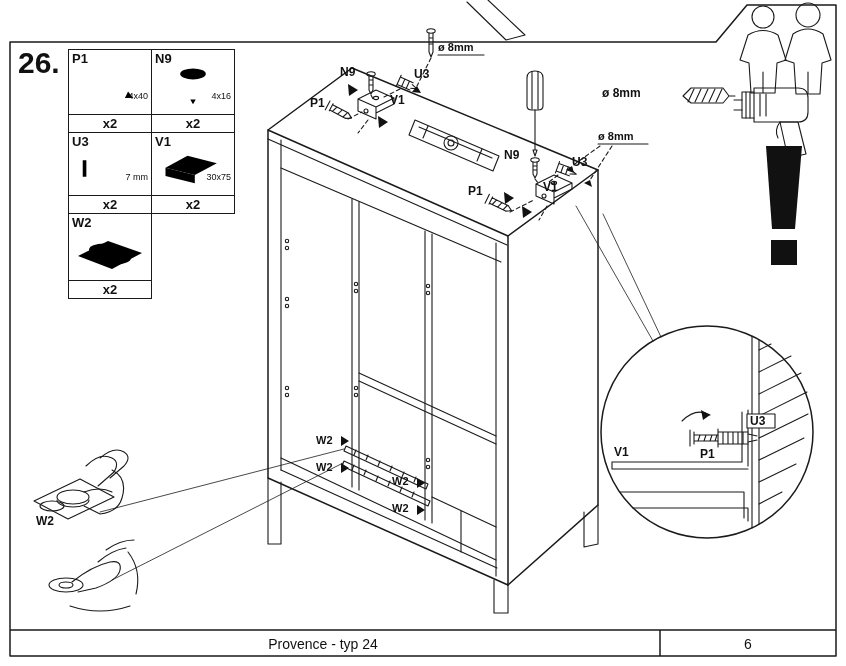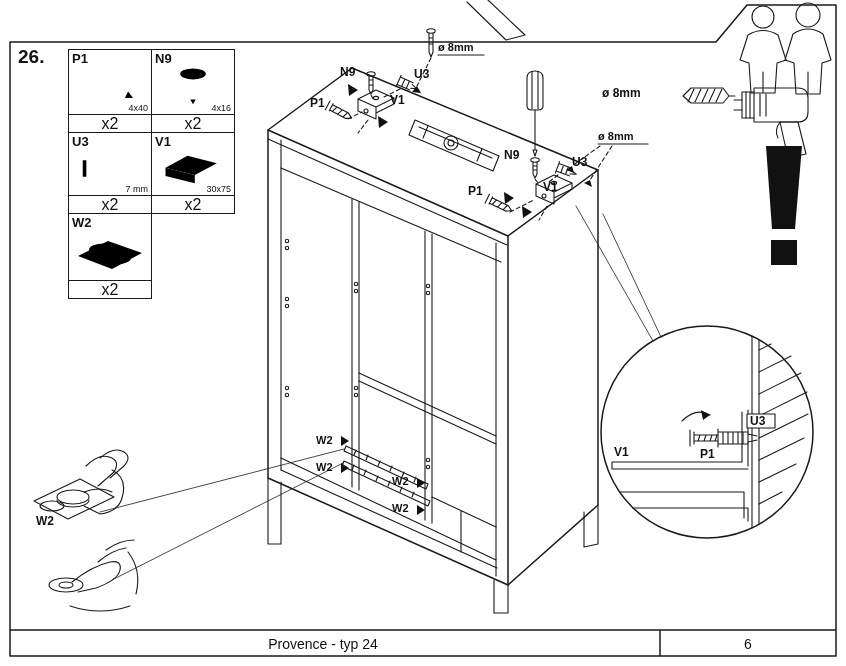--- a/index.html
+++ b/index.html
@@ -9,26 +9,26 @@
   .art{position:absolute;left:0;top:0}
   .art :is(path,circle,ellipse,rect,line){stroke:#1a1a1a;fill:none;stroke-width:1.1;
         stroke-linecap:round;stroke-linejoin:round}
   .art .w15{stroke-width:1.5}
   .art .thin{stroke-width:.8}
   .art .dash{stroke-dasharray:4 3}
   .art .fill *{fill:#111;stroke:none}
   .art .whitebox{fill:#fff;stroke:#1a1a1a}
   .art text{fill:#111;stroke:none;font:bold 12px "Liberation Sans",sans-serif}
   .art text.t11{font-size:11px}
-  .step{position:absolute;left:18px;top:46px;font-size:19px;font-weight:bold}
+  .step{position:absolute;left:18px;top:46px;font-size:30px;font-weight:bold}
   .cell{position:absolute;border:1px solid #1a1a1a;background:#fff}
   .cell .pid{position:absolute;left:3px;top:1px;font-size:13px;font-weight:bold}
-  .cell .psize{position:absolute;right:3px;bottom:1px;font-size:9px}
+  .cell .psize{position:absolute;right:3px;bottom:13px;font-size:9px}
   .cell svg{position:absolute;left:50%;top:54%;transform:translate(-50%,-46%)}
-  .qty{display:flex;align-items:center;justify-content:center;font-size:16px;font-weight:normal}
+  .qty{display:flex;align-items:center;justify-content:center;font-size:13px;font-weight:bold}
   .footer-title{position:absolute;left:10px;top:631px;width:626px;height:25px;display:flex;
         align-items:center;justify-content:center;font-size:14px}
   .footer-page{position:absolute;left:660px;top:631px;width:176px;height:25px;display:flex;
         align-items:center;justify-content:center;font-size:14px}
 </style>
 </head>
 <body>
 
 <div class="page">
 

